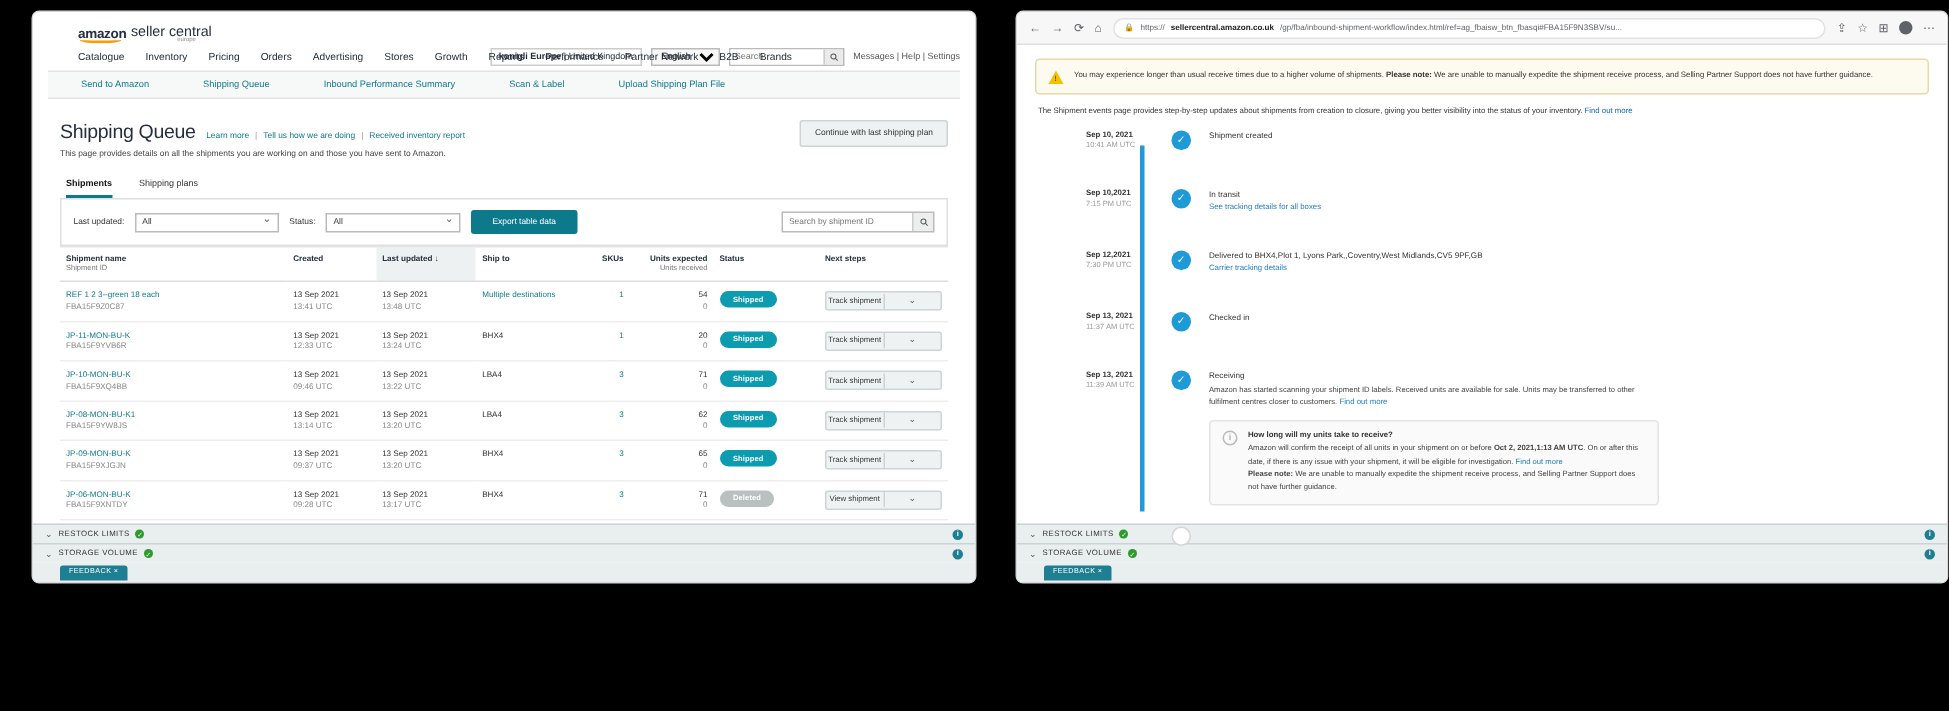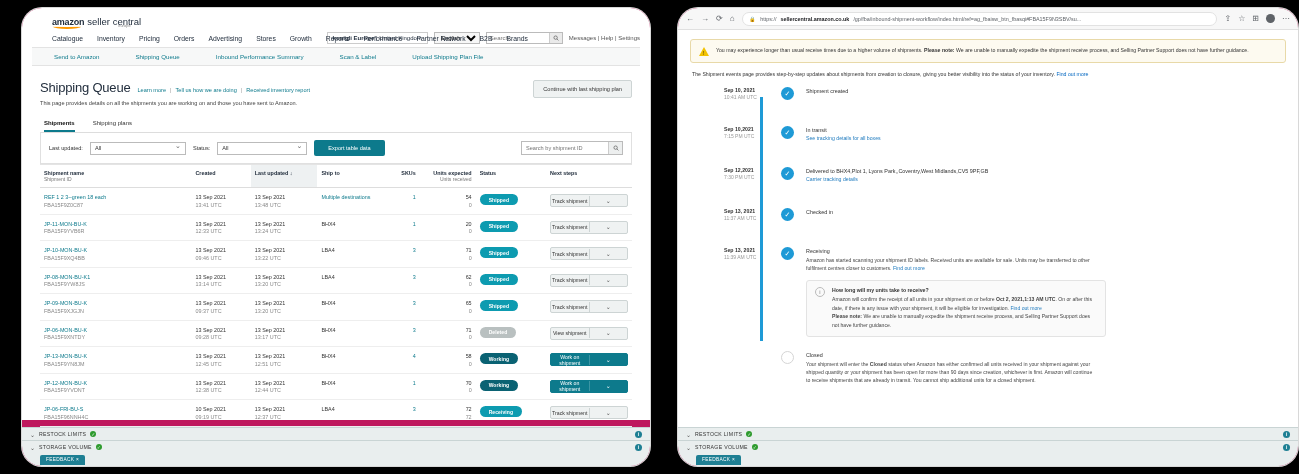--- a/index.html
+++ b/index.html
@@ -1,22 +1,22 @@
 <!DOCTYPE html>
 <html><head>
 <meta charset="utf-8">
 <style>
   * { box-sizing: border-box; margin:0; padding:0; }
   html,body { width:1299px; height:474px; background:#000; overflow:hidden;
     font-family:"Liberation Sans", sans-serif; }
   .stage { position:relative; width:1299px; height:474px; }
 
   
-  .frame { position:absolute; top:8px; height:458px; background:#be185d;
-    border-radius:20px; overflow:hidden; box-shadow:0 0 0 1px #d8d8d8; }
+  .frame { position:absolute; top:8px; height:380px; background:#e5e5e5;
+    border-radius:4px; overflow:hidden; box-shadow:0 0 0 1px #d8d8d8; }
   #frame-left  { left:22px;  width:628px; }
   #frame-right { left:678px; width:620px; }
 
   
   .sc-top { background:#fff; padding:4px 10px 0 10px; }
   .sc-logo { display:flex; align-items:flex-end; gap:3px; padding:4px 0 2px 20px; }
   .sc-logo .amz { font-size:9px; font-weight:bold; color:#232f3e; letter-spacing:-.2px;
      position:relative; }
   .sc-logo .amz::after{ content:""; position:absolute; left:1px; right:3px; bottom:-2px;
      height:3px; border-bottom:2px solid #f90; border-radius:0 0 50% 50%; }

